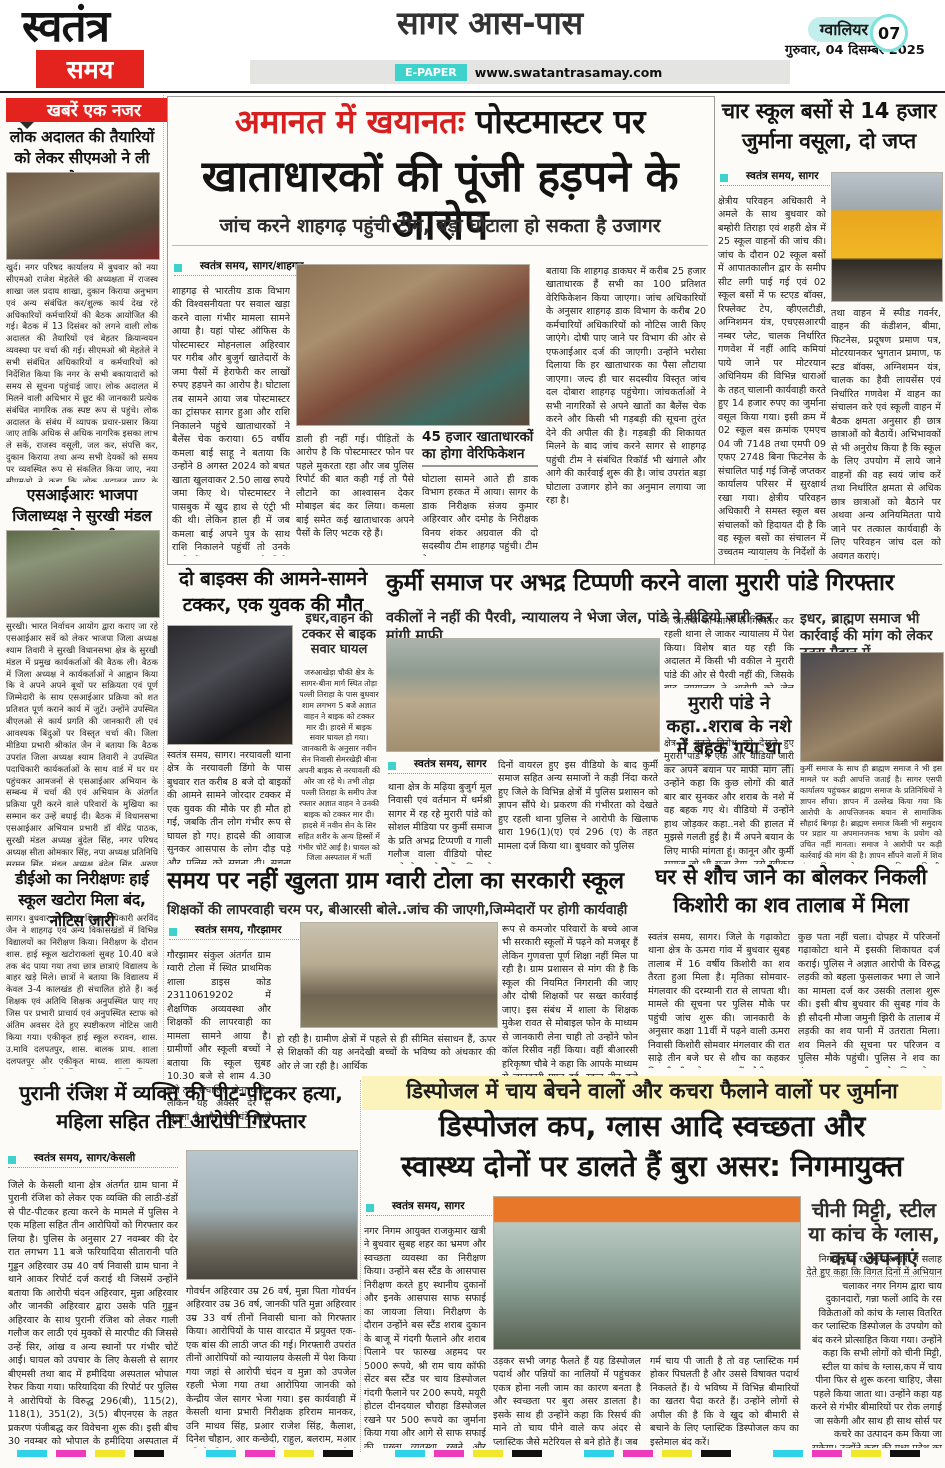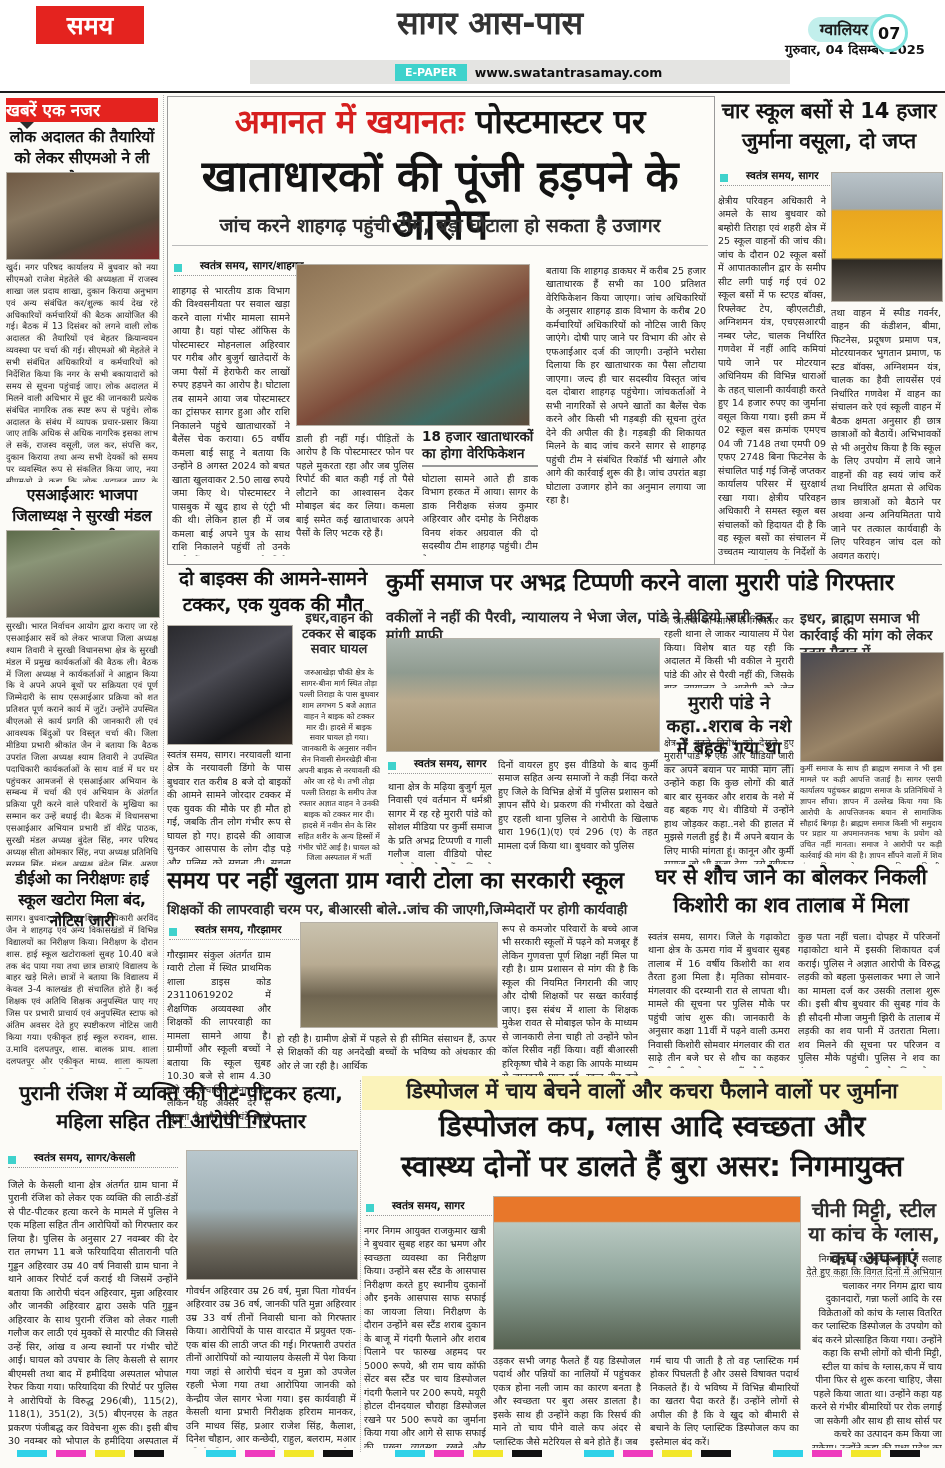--- a/index.html
+++ b/index.html
@@ -22,41 +22,42 @@
   .ph-police{background:linear-gradient(180deg,#aab4ad 0%,#8f9b90 30%,#b9a98c 55%,#a08e6e 100%);}
   .ph-memo{background:linear-gradient(155deg,#4a4a52 0%,#776655 35%,#9a8568 60%,#5b4632 100%);}
   .ph-school{background:linear-gradient(180deg,#c9c2ae 0%,#b8ab92 40%,#6e6450 70%,#8a8064 100%);}
   .ph-arrest{background:linear-gradient(180deg,#b9c7cd 0%,#9fb0b5 45%,#6e6a5f 75%,#4a463e 100%);}
   .ph-stall{background:linear-gradient(180deg,#e8772a 0%,#e8772a 16%,#b9c9c2 17%,#8fa59b 55%,#55604f 100%);}
   .vdot{border-left:1px dotted #b0b0b0;}
   .hsolid{border-top:1px solid #8f8f8f;}
   .kicker{color:#d61f1f;}
   .quote-head{font-weight:bold;text-align:center;color:#1a1a1a;line-height:1.25;
               border-bottom:2px solid #8f8f8f;padding-bottom:4px;}
-  .banner-red{background:#e4231f;color:#fff;font-weight:bold;text-align:left;}
+  .banner-red{background:#e4231f;color:#fff;font-weight:bold;text-align:center;padding-left:12px;}
   .banner-red:after{content:"";position:absolute;left:14px;top:100%;border:7px solid transparent;border-top-color:#2b2b2b;}
   .yellow-strip{background:#fbf3bb;color:#1e1e1e;font-weight:bold;text-align:center;line-height:1.25;}
   .mark{width:30px;height:7px;display:inline-block;margin-right:9px;}
   .m-c{background:#2fd2e8;} .m-m{background:#ee3bbd;} .m-y{background:#f2e72a;} .m-k{background:#111;}
   .markgroup{display:flex;}
   .epaper-bar{background:#e4e4e2;display:flex;align-items:center;gap:8px;padding:2px 20px;}
   .epaper-badge{background:#3fd2cc;color:#fff;font-weight:bold;font-size:11px;padding:2px 10px;}
   .edition-pill{background:#c2efec;border-radius:15px;padding:3px 34px 3px 12px;font-weight:bold;font-size:16px;position:relative;}
   .page-circle{position:absolute;right:-6px;top:-3px;width:32px;height:32px;background:#fff;border:3px solid #7fe2dd;
                border-radius:50%;display:flex;align-items:center;justify-content:center;font-weight:bold;font-size:16px;color:#111;}
   .logo-top{font-weight:bold;font-size:44px;line-height:1;color:#141414;letter-spacing:-1px;}
   .logo-bottom{background:#e4231f;color:#fff;font-weight:bold;font-size:25px;text-align:center;padding:1px 0 3px;}
 </style>
 </head>
 <body>
 
 <div class="page">
 
   <div class="abs" style="left:0;top:0;width:945px;height:91px;background:#ffffff;border-bottom:2px solid #1c1c1c;">
     <div class="abs" style="left:22px;top:4px;width:135px;">
+      <div class="logo-top">स्वतंत्र</div>
       <div class="logo-bottom" style="width:108px;margin-left:14px;margin-top:2px;">समय</div>
     </div>
     <div class="abs hl" style="left:280px;top:6px;width:420px;font-size:32px;color:#333;">सागर आस-पास</div>
     <div class="abs epaper-bar" style="left:250px;top:60px;width:500px;height:20px;">
       <span class="epaper-badge" style="margin-left:125px;">E-PAPER</span>
       <span style="font-weight:bold;font-size:12.5px;color:#111;">www.swatantrasamay.com</span>
     </div>
     <div class="abs" style="left:775px;top:18px;width:160px;text-align:center;">
       <span class="edition-pill">
         <span>ग्वालियर</span>
@@ -85,21 +86,21 @@
   <div class="abs hl" style="left:172px;top:104px;width:536px;font-size:33px;"><span class="kicker">अमानत में खयानतः</span><span> पोस्टमास्टर पर</span></div>
   <div class="abs hl" style="left:172px;top:152px;width:536px;font-size:43px;">खाताधारकों की पूंजी हड़पने के आरोप</div>
   <div class="abs sub" style="left:172px;top:214px;width:536px;font-size:19px;border-bottom:1px solid #bbb;padding-bottom:8px;">जांच करने शाहगढ़ पहुंची टीम, बड़ा घोटाला हो सकता है उजागर</div>
   <div class="abs byline" style="left:174px;top:258px;width:170px;">
     <span class="sq"></span>
     <span>स्वतंत्र समय, सागर/शाहगढ़</span>
   </div>
   <div class="abs body-txt" style="left:172px;top:284px;width:118px;height:272px;">शाहगढ़ से भारतीय डाक विभाग की विश्वसनीयता पर सवाल खड़ा करने वाला गंभीर मामला सामने आया है। यहां पोस्ट ऑफिस के पोस्टमास्टर मोहनलाल अहिरवार पर गरीब और बुजुर्ग खातेदारों के जमा पैसों में हेराफेरी कर लाखों रुपए हड़पने का आरोप है। घोटाला तब सामने आया जब पोस्टमास्टर का ट्रांसफर सागर हुआ और राशि निकालने पहुंचे खाताधारकों ने बैलेंस चेक कराया। 65 वर्षीय कमला बाई साहू ने बताया कि उन्होंने 8 अगस्त 2024 को बचत खाता खुलवाकर 2.50 लाख रुपये जमा किए थे। पोस्टमास्टर ने पासबुक में खुद हाथ से एंट्री भी की थी। लेकिन हाल ही में जब कमला बाई अपने पुत्र के साथ राशि निकालने पहुंचीं तो उनके खाते में मात्र 513 रुपये मिले। स्टेटमेंट निकलवाया तो पता चला कि पूरी राशि कभी खाते में</div>
   <div class="abs photo ph-table" style="left:296px;top:264px;width:232px;height:160px;"></div>
   <div class="abs body-txt" style="left:296px;top:432px;width:118px;height:124px;">डाली ही नहीं गई। पीड़ितों के आरोप है कि पोस्टमास्टर फोन पर पहले मुकरता रहा और जब पुलिस रिपोर्ट की बात कही गई तो पैसे लौटाने का आश्वासन देकर मोबाइल बंद कर लिया। कमला बाई समेत कई खाताधारक अपने पैसों के लिए भटक रहे हैं।</div>
-  <div class="abs" style="left:422px;top:428px;width:116px;font-size:13.5px;font-weight:bold;line-height:1.25;border-bottom:2px solid #999;padding-bottom:3px;">18 हजार खाताधारकों का होगा वेरिफिकेशन</div>
+  <div class="abs" style="left:422px;top:428px;width:116px;font-size:13.5px;font-weight:bold;line-height:1.25;border-bottom:2px solid #999;padding-bottom:3px;">45 हजार खाताधारकों का होगा वेरिफिकेशन</div>
   <div class="abs body-txt" style="left:422px;top:472px;width:116px;height:84px;">घोटाला सामने आते ही डाक विभाग हरकत में आया। सागर के डाक निरीक्षक संजय कुमार अहिरवार और दमोह के निरीक्षक विनय शंकर अग्रवाल की दो सदस्यीय टीम शाहगढ़ पहुंची। टीम ने</div>
   <div class="abs body-txt" style="left:546px;top:264px;width:160px;height:292px;">बताया कि शाहगढ़ डाकघर में करीब 25 हजार खाताधारक हैं सभी का 100 प्रतिशत वेरिफिकेशन किया जाएगा। जांच अधिकारियों के अनुसार शाहगढ़ डाक विभाग के करीब 20 कर्मचारियों अधिकारियों को नोटिस जारी किए जाएंगे। दोषी पाए जाने पर विभाग की ओर से एफआईआर दर्ज की जाएगी। उन्होंने भरोसा दिलाया कि हर खाताधारक का पैसा लौटाया जाएगा। जल्द ही चार सदस्यीय विस्तृत जांच दल दोबारा शाहगढ़ पहुंचेगा। जांचकर्ताओं ने सभी नागरिकों से अपने खातों का बैलेंस चेक करने और किसी भी गड़बड़ी की सूचना तुरंत देने की अपील की है। गड़बड़ी की शिकायत मिलने के बाद जांच करने सागर से शाहगढ़ पहुंची टीम ने संबंधित रिकॉर्ड भी खंगाले और आगे की कार्रवाई शुरू की है। जांच उपरांत बड़ा घोटाला उजागर होने का अनुमान लगाया जा रहा है।</div>
 
   <div class="abs hl" style="left:716px;top:100px;width:226px;font-size:21px;">चार स्कूल बसों से 14 हजार</div>
   <div class="abs hl" style="left:716px;top:130px;width:226px;font-size:21px;">जुर्माना वसूला, दो जप्त</div>
   <div class="abs byline" style="left:720px;top:168px;width:150px;">
     <span class="sq"></span>
     <span>स्वतंत्र समय, सागर</span>
   </div>
   <div class="abs body-txt" style="left:718px;top:194px;width:108px;height:366px;">क्षेत्रीय परिवहन अधिकारी ने अमले के साथ बुधवार को बम्होरी तिराहा एवं शहरी क्षेत्र में 25 स्कूल वाहनों की जांच की। जांच के दौरान 02 स्कूल बसों में आपातकालीन द्वार के समीप सीट लगी पाई गई एवं 02 स्कूल बसों में फ स्टएड बॉक्स, रिफ्लेक्ट टेप, व्हीएलटीडी, अग्निशमन यंत्र, एचएसआरपी नम्बर प्लेट, चालक निर्धारित गणवेश में नहीं आदि कमियां पाये जाने पर मोटरयान अधिनियम की विभिन्न धाराओं के तहत् चालानी कार्यवाही करते हुए 14 हजार रुपए का जुर्माना वसूल किया गया। इसी क्रम में 02 स्कूल बस क्रमांक एमएच 04 जी 7148 तथा एमपी 09 एफए 2748 बिना फिटनेस के संचालित पाई गई जिन्हें जप्तकर कार्यालय परिसर में सुरक्षार्थ रखा गया। क्षेत्रीय परिवहन अधिकारी ने समस्त स्कूल बस संचालकों को हिदायत दी है कि वह स्कूल बसों का संचालन में उच्चतम न्यायालय के निर्देशों के तहत् समस्त बिन्दुओं का पालन करें</div>

